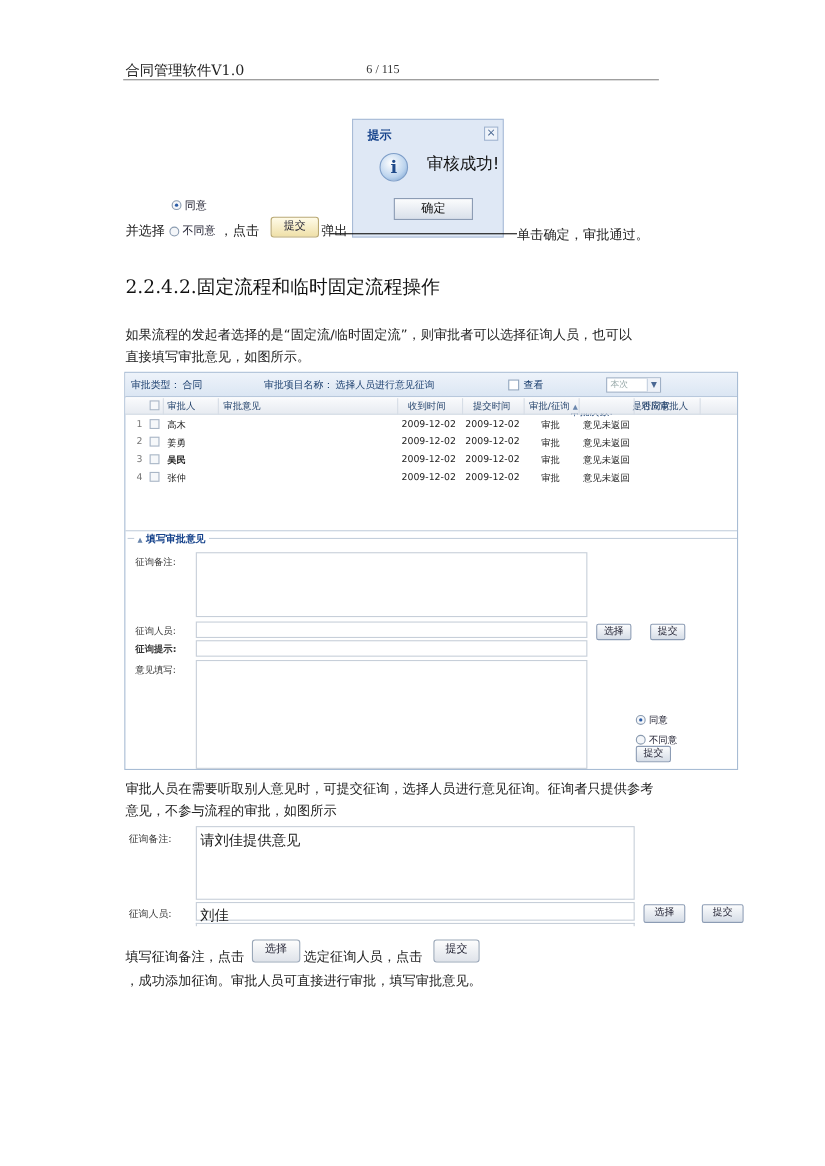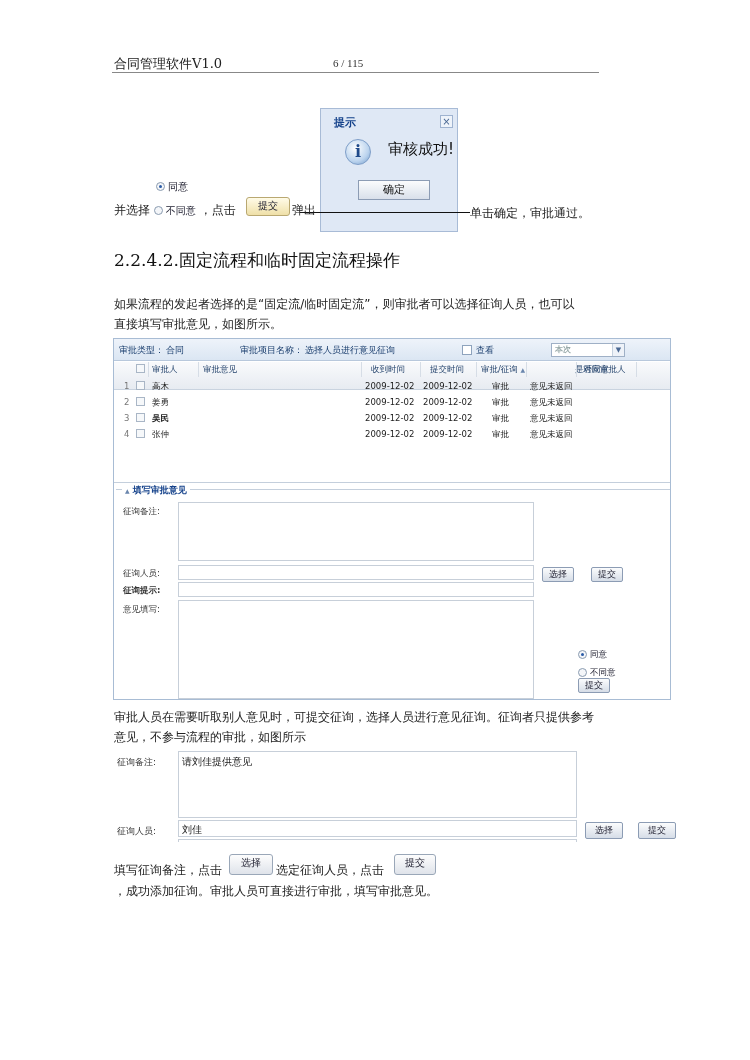--- a/index.html
+++ b/index.html
@@ -15,21 +15,21 @@
 
   
   .p-text { font-size: 12px; color: #222; white-space: nowrap; line-height: 16px; }
 
   
   .mini-btn { display: inline-block; font-size: 10px; color: #223; border: 1px solid #9aa7b8; border-radius: 3px;
     background: linear-gradient(#fdfdfd, #dfe3ea); text-align: center; line-height: 16px; height: 19px; }
   .mini-btn.gold { background: linear-gradient(#fffbe8, #efe0a8); border-color: #b9a871; }
 
   
-  .dialog { left: 320px; top: 108px; width: 138px; height: 124px; background: #dfe8f5; border: 1px solid #a8bbd6; }
+  .dialog { left: 320px; top: 108px; width: 138px; height: 108px; background: #dfe8f5; border: 1px solid #a8bbd6; }
   .dialog-title { left: 13px; top: 6px; font-size: 11px; color: #15428b; font-weight: bold; }
   .dialog-close { left: 119px; top: 6px; width: 13px; height: 13px; border: 1px solid #9fb3d0; font-size: 10px; line-height: 11px; text-align: center; color: #4a6893; background: #eef3fa; }
   .dialog-icon { left: 24px; top: 30px; width: 26px; height: 26px; border-radius: 50%; background: radial-gradient(circle at 40% 35%, #ffffff, #bcd4ee 60%, #6d98c9); border: 1px solid #7e9ec8;
     font-family: "DejaVu Serif", serif; font-weight: bold; font-size: 16px; color: #1f4a8a; text-align: center; line-height: 24px; }
   .dialog-msg { left: 67px; top: 31px; font-size: 15px; color: #111; }
   .dialog-ok { left: 37px; top: 71px; width: 72px; height: 20px; border: 1px solid #8c9cb4; background: linear-gradient(#fbfcfd, #d9e0ea); font-size: 11px; text-align: center; line-height: 18px; }
   .dialog-underline { left: 300px; top: 212px; width: 170px; height: 1px; background: #111; }
 
   
   .radio { display: inline-block; width: 9px; height: 9px; border-radius: 50%; border: 1px solid #8a9bb0; background: #f4f6f9; vertical-align: middle; position: relative; }
@@ -37,40 +37,40 @@
   .radio-label { font-size: 10px; color: #223; vertical-align: middle; margin-left: 3px; }
 
   
   .section-heading { left: 114px; top: 249px; font-family: "DejaVu Serif", "Liberation Serif", serif; font-size: 17px; color: #111; }
 
   
   .panel { left: 113px; top: 338px; width: 558px; height: 362px; border: 1px solid #a8bcd4; background: #fff; }
   .toolbar { left: 0; top: 0; width: 556px; height: 22px; background: linear-gradient(#eef3fa, #dbe6f3); border-bottom: 1px solid #b8c8dc; font-size: 9px; color: #1a3e6e; }
   .tb-item { position: absolute; top: 5px; white-space: nowrap; }
   .tb-check { position: absolute; top: 6px; width: 10px; height: 10px; border: 1px solid #8ea3bd; background: #fff; }
-  .tb-select { position: absolute; top: 4px; width: 74px; height: 14px; background: #fff; border: 1px solid #9fb0c6; font-size: 8px; color: #9aa; padding-left: 3px; line-height: 12px; font-weight: bold; }
+  .tb-select { position: absolute; top: 4px; width: 50px; height: 14px; background: #fff; border: 1px solid #9fb0c6; font-size: 8px; color: #9aa; padding-left: 3px; line-height: 12px; }
   .tb-select .arr { position: absolute; right: 0; top: 0; width: 12px; height: 12px; border-left: 1px solid #c5d1df; font-size: 7px; text-align: center; line-height: 12px; color: #4a6893; background: #eef2f8; }
 
-  .grid-head { left: 0; top: 23px; width: 556px; height: 28px; background: linear-gradient(#f9fafc, #e7ebf1); border-bottom: 1px solid #c9d3df; font-size: 8.5px; color: #24436c; }
+  .grid-head { left: 0; top: 23px; width: 556px; height: 15px; background: linear-gradient(#f9fafc, #e7ebf1); border-bottom: 1px solid #c9d3df; font-size: 8.5px; color: #24436c; }
   .gh-cell { position: absolute; top: 2px; white-space: nowrap; }
   .gh-sep { position: absolute; top: 0; width: 1px; height: 15px; background: #d6dde6; }
   .grid-row { position: absolute; left: 0; width: 556px; height: 16px; font-size: 8.5px; color: #222; }
   .gr-cell { position: absolute; top: 3px; white-space: nowrap; }
   .gr-num { color: #777; }
   .cb { position: absolute; top: 3px; width: 9px; height: 9px; border: 1px solid #a9b6c6; background: #f6f8fa; }
 
   .fieldset-line { left: 2px; top: 150px; width: 554px; height: 1px; background: #c4cfdc; }
   .fieldset-legend { left: 8px; top: 145px; font-size: 9px; color: #15428b; font-weight: bold; background: #fff; padding: 0 3px; }
   .form-label { font-size: 8.5px; color: #333; white-space: nowrap; }
   .form-box { border: 1px solid #c7cfd9; background: #fff; }
   .form-btn { font-size: 9px; color: #223; border: 1px solid #8c9cb4; border-radius: 2px; background: linear-gradient(#fbfcfd, #d6dde7); text-align: center; line-height: 13px; height: 15px; }
 
   
   .snip-label { font-size: 9px; color: #333; white-space: nowrap; }
-  .snip-box { border: 1px solid #c7cfd9; background: #fff; font-size: 10px; color: #222; padding: 3px 3px; }
+  .snip-box { border: 1px solid #c7cfd9; background: #fff; font-size: 13px; color: #222; padding: 3px 3px; }
 </style>
 </head>
 <body>
 
 <div class="abs doc-header-title">合同管理软件V1.0</div>
 <div class="abs doc-header-page">6 / 115</div>
 <div class="abs doc-header-rule"></div>
 
 <div class="abs dialog">
   <div class="abs dialog-title">提示</div>

